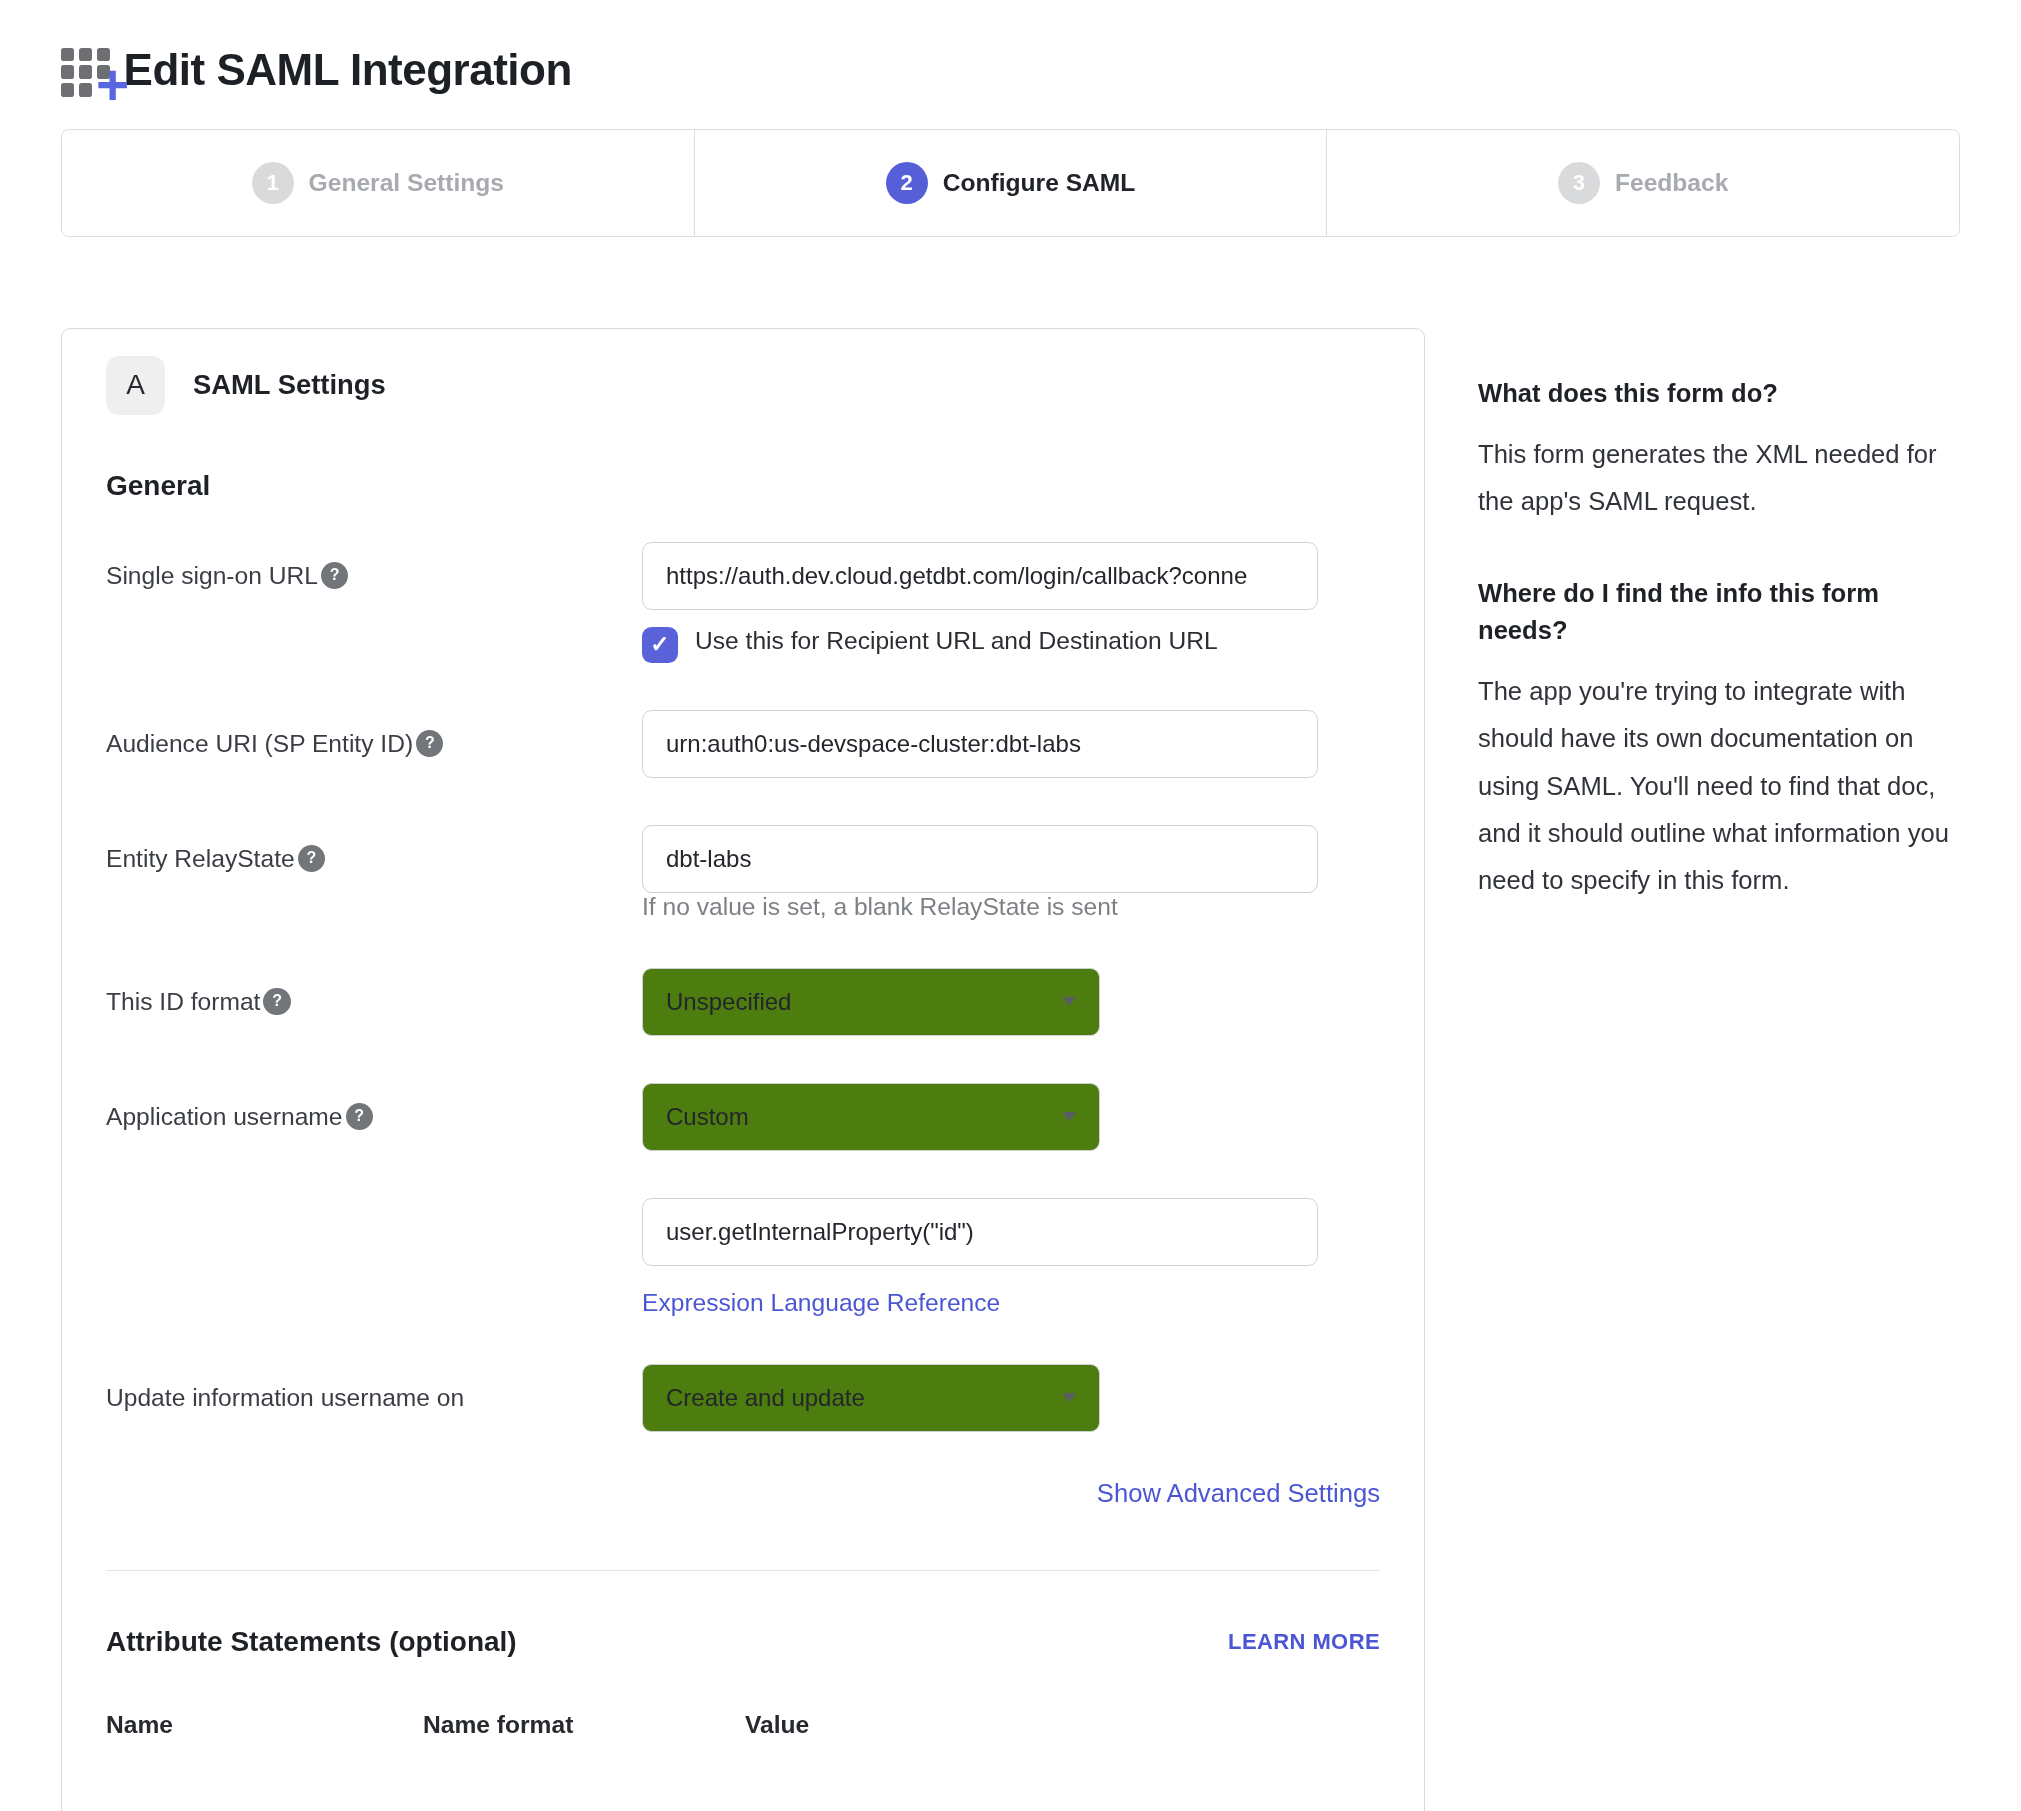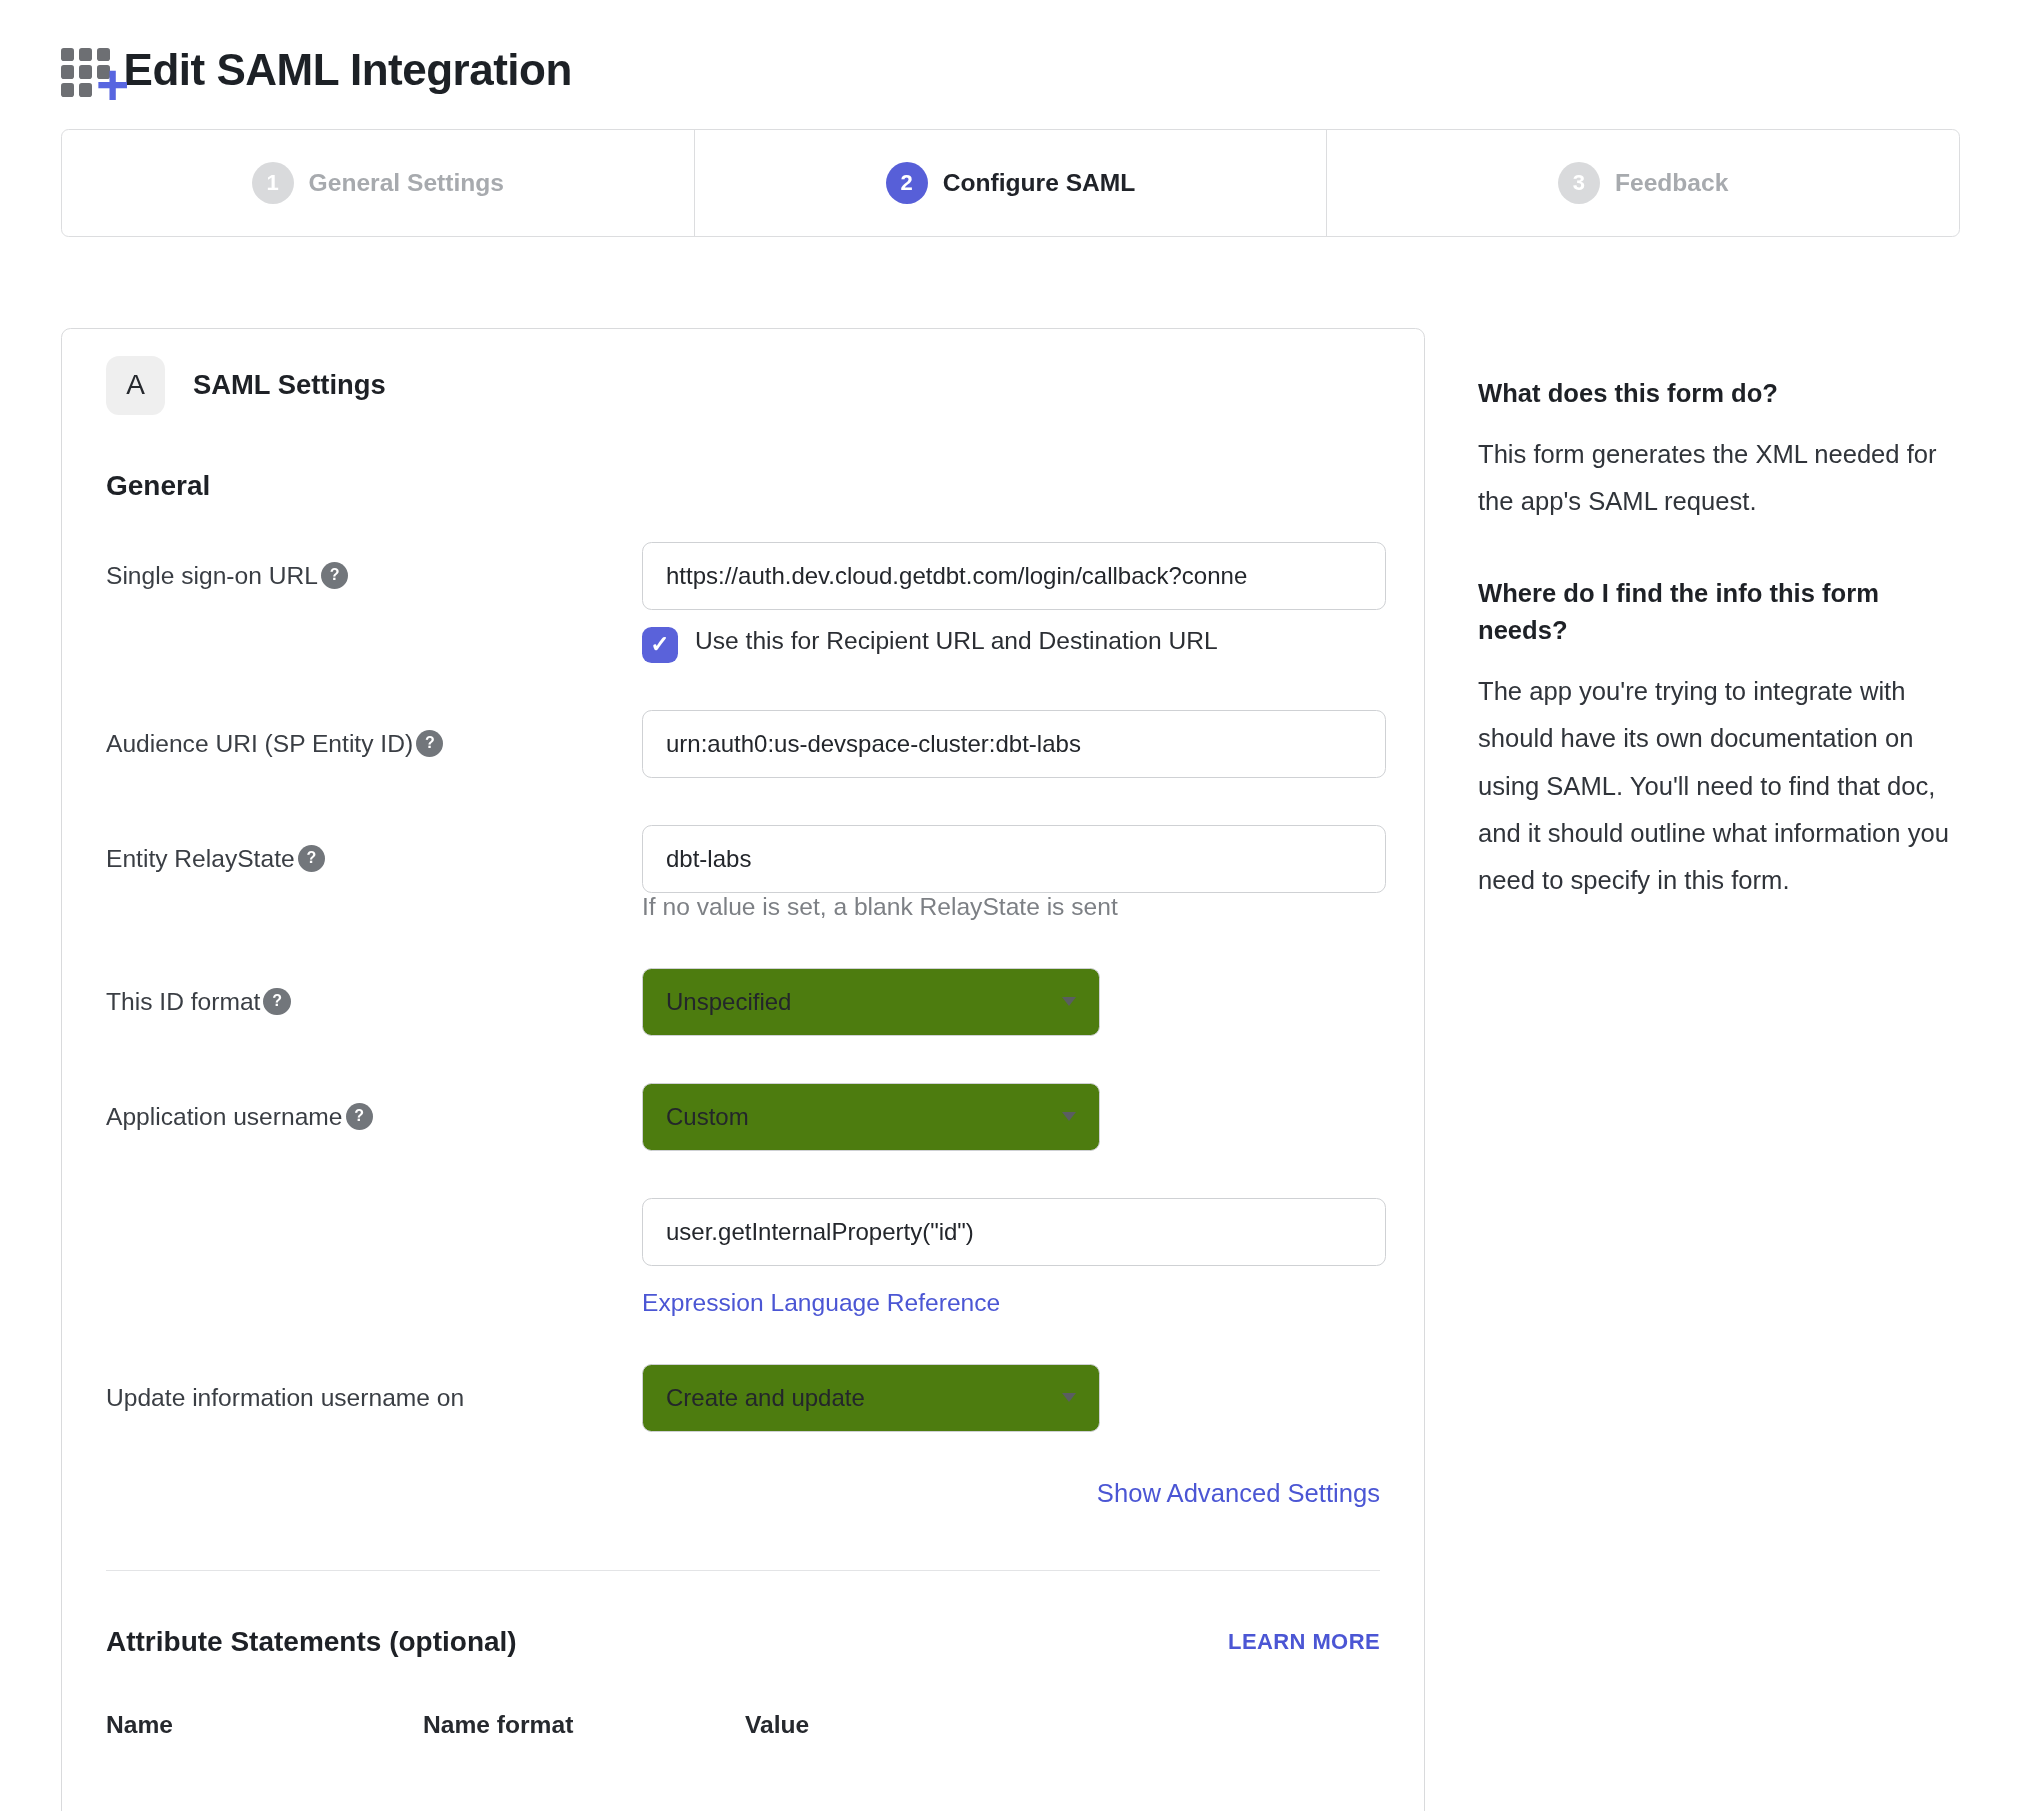--- a/index.html
+++ b/index.html
@@ -51,21 +51,21 @@
   
   .form { margin-top:40px; }
   .form-row { display:flex; margin-bottom:47px; }
   .field-label { width:536px; flex:none; display:flex; align-items:center;
     gap:3px; height:68px; font-size:24.6px; color:#3a3e44; }
   .help-icon { width:27.4px; height:27.4px; border-radius:50%; background:#72767b;
     color:#fff; font-size:16px; font-weight:bold; display:flex;
     align-items:center; justify-content:center; flex:none; }
   .help-icon::after { content:"?"; }
   .control-col { flex:1; min-width:0; }
-  .text-input { width:744px; height:68px; border:0.9px solid #cfd1d4; border-radius:9.5px;
+  .text-input { width:676px; height:68px; border:0.9px solid #cfd1d4; border-radius:9.5px;
     padding:0 23px; font-family:"Liberation Sans", sans-serif; font-size:24px;
     color:#23262b; background:#fff; outline:none; }
   .checkbox-row { margin-top:17px; display:flex; gap:17px; }
   .checkbox { width:36px; height:36px; border-radius:9.5px; background:#5a62da;
     display:flex; align-items:center; justify-content:center; flex:none; }
   .checkbox::after { content:"✓"; color:#fff; font-size:23px; font-weight:bold; }
   .checkbox-label { font-size:24.6px; color:#2b2e33; }
   .helper-text { font-size:24.6px; color:#7d8085; }
   .select-box { width:458px; height:68px; border:0.9px solid #cfd1d4; border-radius:9.5px;
     padding:0 23px; display:flex; align-items:center; justify-content:space-between;

